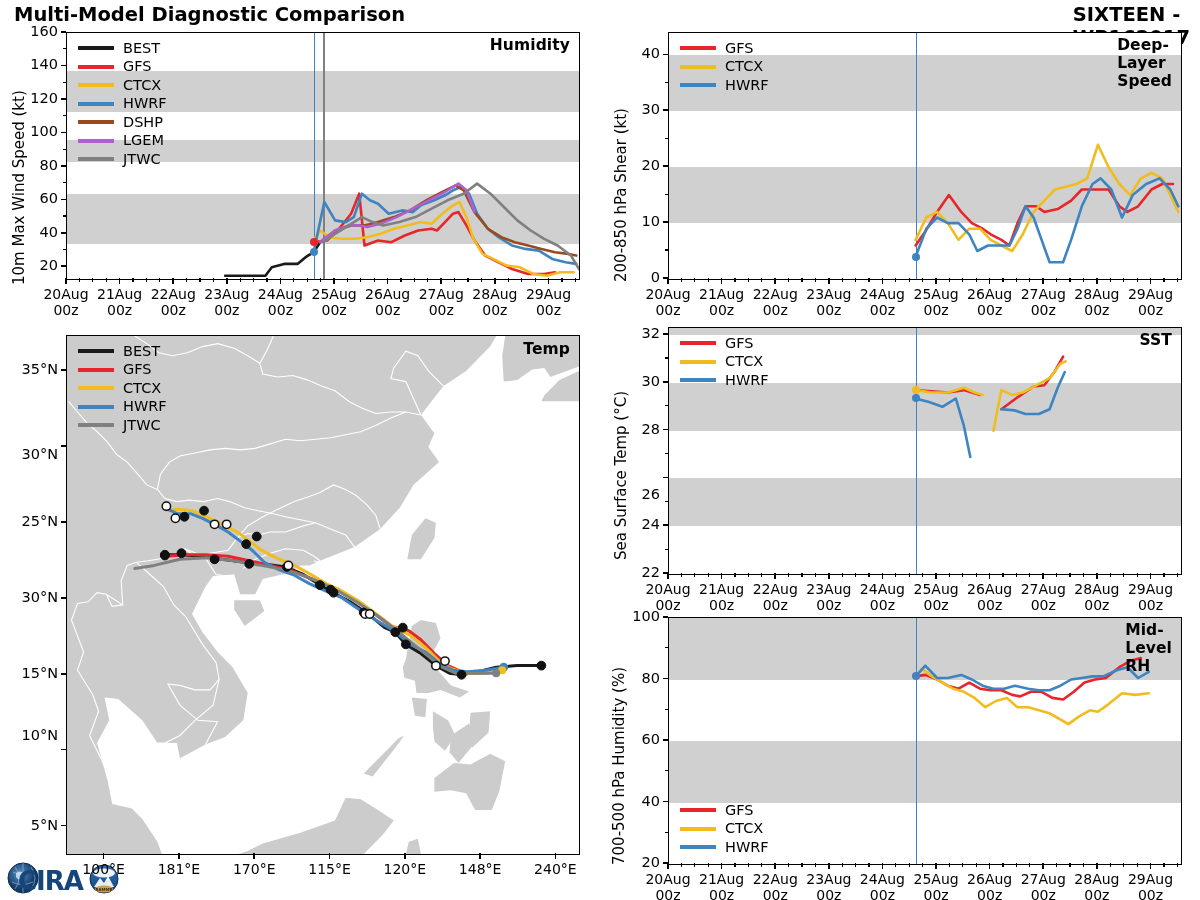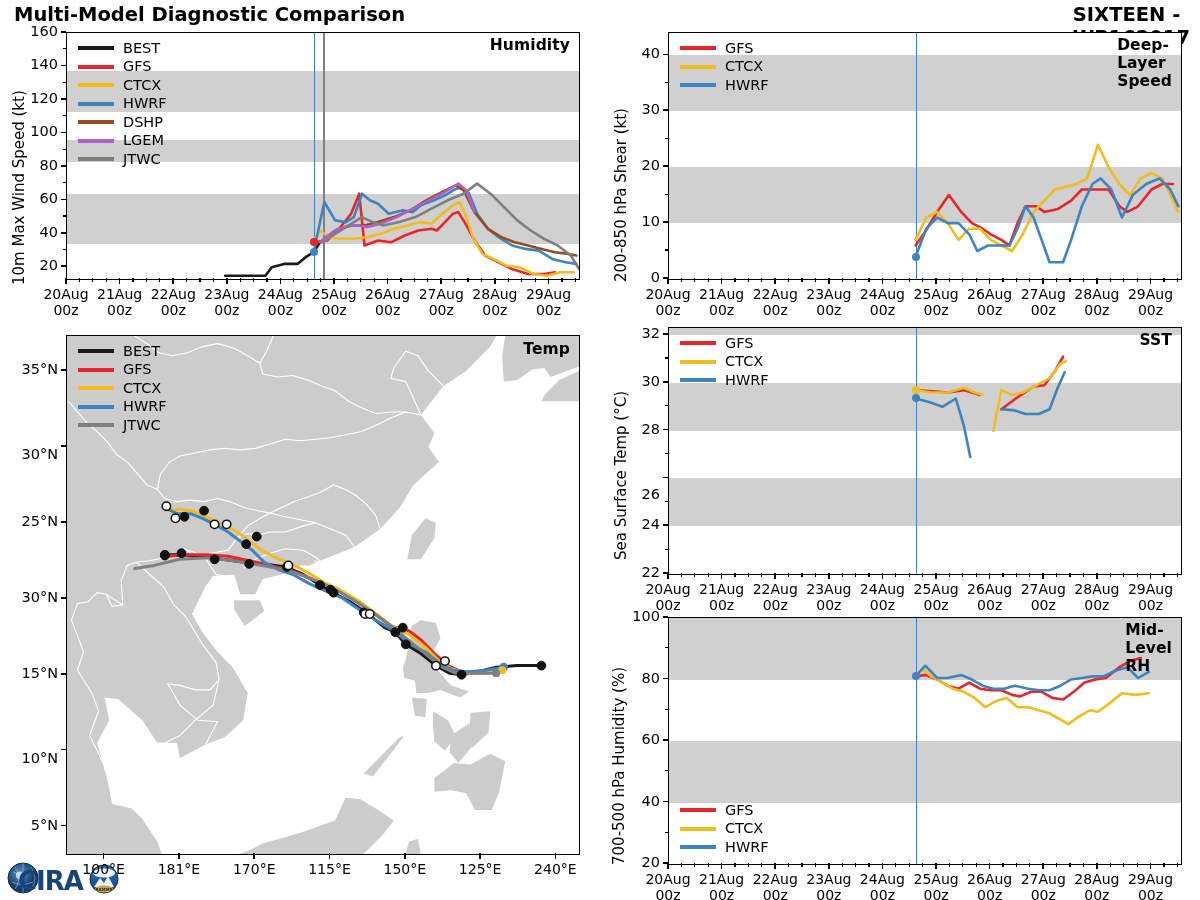--- a/index.html
+++ b/index.html
@@ -565,29 +565,29 @@
 <div class="tickmark" style="left: 1176.72px; top: 863px; width: 1.2px; height: 3.5px;"></div>
 <div class="tickmark" style="left: 102.847px; top: 853px; width: 1.6px; height: 6px;"></div>
 <div class="xtick" style="left: 63.6471px; top: 861px; width: 80px;">100°E</div>
 <div class="tickmark" style="left: 178.141px; top: 853px; width: 1.6px; height: 6px;"></div>
 <div class="xtick" style="left: 138.941px; top: 861px; width: 80px;">181°E</div>
 <div class="tickmark" style="left: 253.435px; top: 853px; width: 1.6px; height: 6px;"></div>
 <div class="xtick" style="left: 214.235px; top: 861px; width: 80px;">170°E</div>
 <div class="tickmark" style="left: 328.729px; top: 853px; width: 1.6px; height: 6px;"></div>
 <div class="xtick" style="left: 289.529px; top: 861px; width: 80px;">115°E</div>
 <div class="tickmark" style="left: 404.024px; top: 853px; width: 1.6px; height: 6px;"></div>
-<div class="xtick" style="left: 364.824px; top: 861px; width: 80px;">150°E</div>
+<div class="xtick" style="left: 364.824px; top: 861px; width: 80px;">120°E</div>
 <div class="tickmark" style="left: 479.318px; top: 853px; width: 1.6px; height: 6px;"></div>
-<div class="xtick" style="left: 440.118px; top: 861px; width: 80px;">125°E</div>
+<div class="xtick" style="left: 440.118px; top: 861px; width: 80px;">148°E</div>
 <div class="tickmark" style="left: 554.612px; top: 853px; width: 1.6px; height: 6px;"></div>
 <div class="xtick" style="left: 515.412px; top: 861px; width: 80px;">240°E</div>
 <div class="tickmark" style="left: 61px; top: 824.857px; width: 5px; height: 1.6px;"></div>
 <div class="ytick" style="left: 2px; top: 816.657px; width: 56px;">5°N</div>
 <div class="tickmark" style="left: 61px; top: 748.904px; width: 5px; height: 1.6px;"></div>
-<div class="ytick" style="left: 2px; top: 750px; width: 56px;">10°N</div>
+<div class="ytick" style="left: 2px; top: 727px; width: 56px;">10°N</div>
 <div class="tickmark" style="left: 61px; top: 672.951px; width: 5px; height: 1.6px;"></div>
 <div class="ytick" style="left: 2px; top: 664.751px; width: 56px;">15°N</div>
 <div class="tickmark" style="left: 61px; top: 596.998px; width: 5px; height: 1.6px;"></div>
 <div class="ytick" style="left: 2px; top: 588.798px; width: 56px;">30°N</div>
 <div class="tickmark" style="left: 61px; top: 521.045px; width: 5px; height: 1.6px;"></div>
 <div class="ytick" style="left: 2px; top: 512.845px; width: 56px;">25°N</div>
 <div class="tickmark" style="left: 61px; top: 445.091px; width: 5px; height: 1.6px;"></div>
 <div class="ytick" style="left: 2px; top: 446px; width: 56px;">30°N</div>
 <div class="tickmark" style="left: 61px; top: 369.138px; width: 5px; height: 1.6px;"></div>
 <div class="ytick" style="left: 2px; top: 360.938px; width: 56px;">35°N</div>

